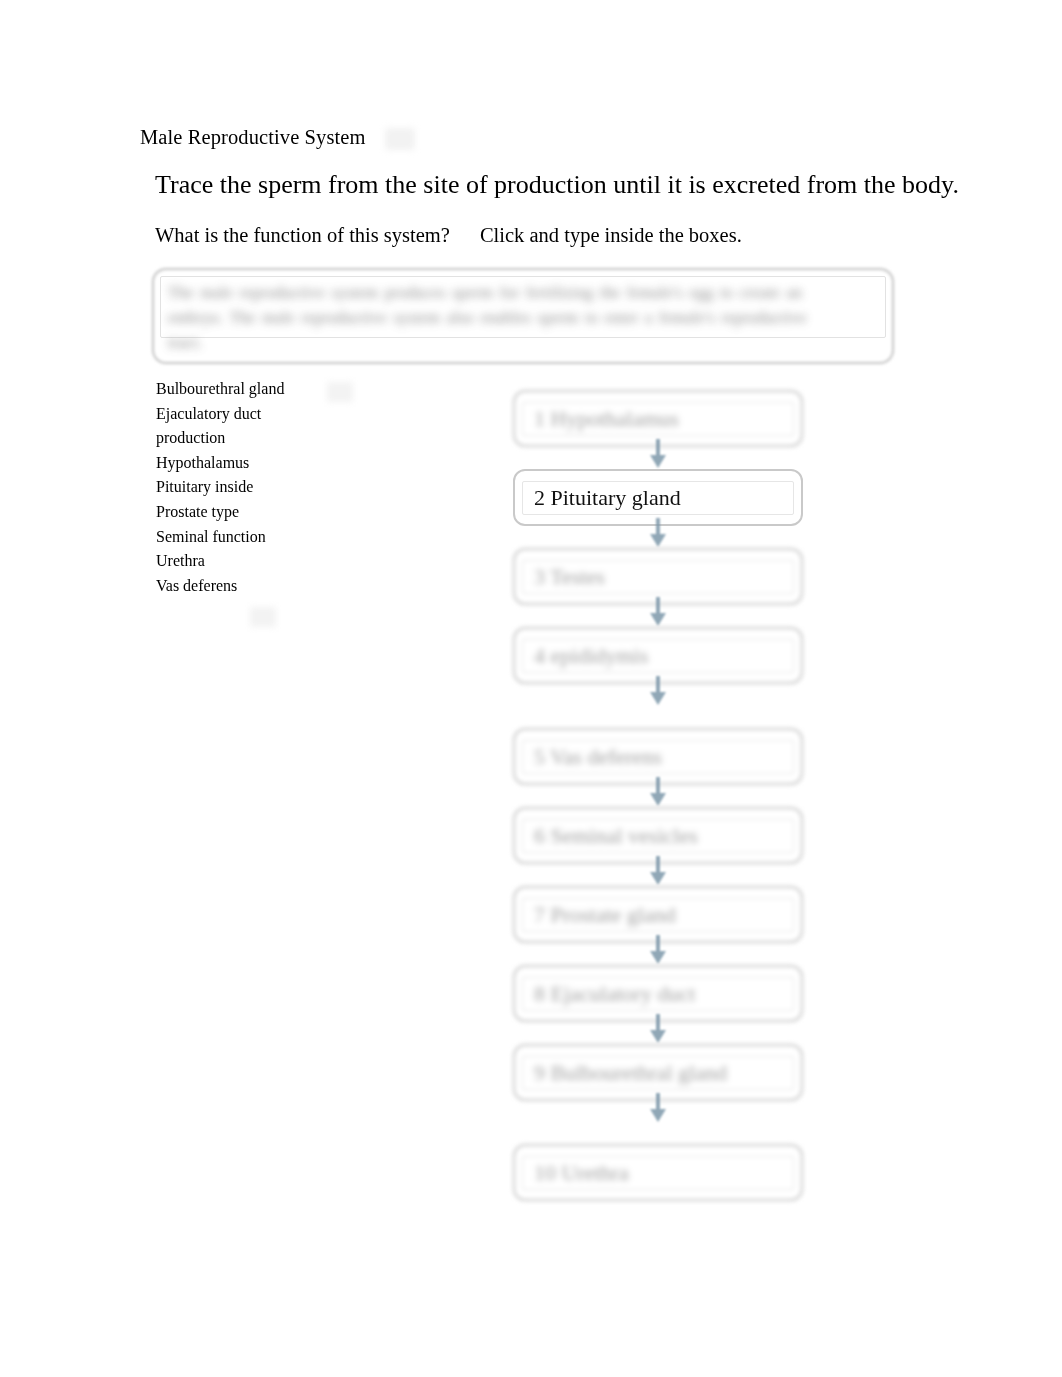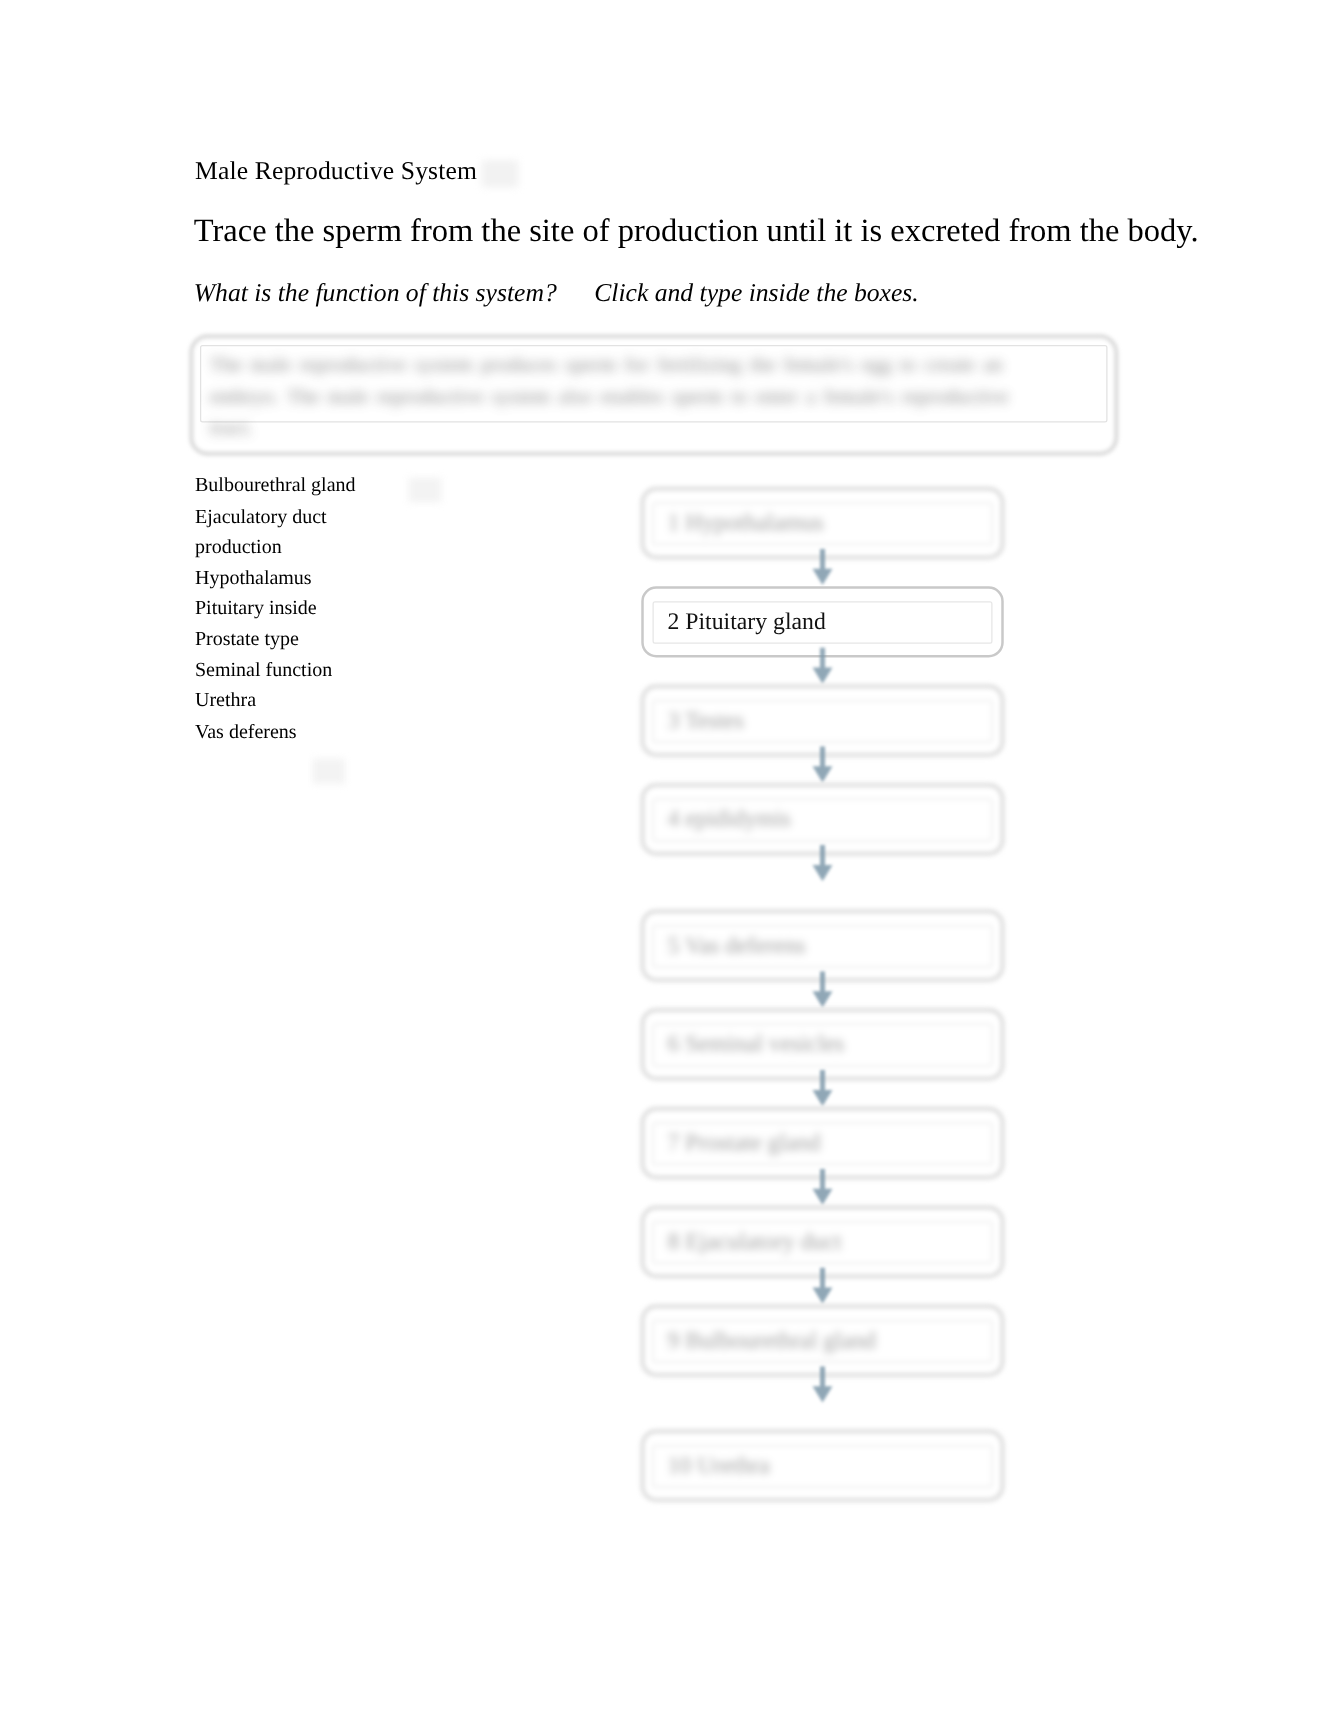--- a/index.html
+++ b/index.html
@@ -18,21 +18,21 @@
   }
 
   .page {
     position: absolute;
     inset: 0;
   }
 
   
   .doc-title {
     position: absolute;
-    left: 156px;
+    left: 140px;
     top: 124px;
     font-size: 20.5px;
     line-height: 26px;
     letter-spacing: 0.1px;
     white-space: nowrap;
   }
   .title-smudge {
     position: absolute;
     left: 385px;
     top: 128px;
@@ -51,21 +51,20 @@
     line-height: 26px;
     white-space: nowrap;
   }
   .line-function {
     position: absolute;
     left: 155px;
     top: 222px;
     font-size: 20.5px;
     line-height: 26px;
     white-space: nowrap;
-    font-style: italic;
   }
   .line-function .gap {
     display: inline-block;
     width: 30px;
   }
 
   
   .answer-box {
     position: absolute;
     left: 152px;
@@ -162,21 +161,21 @@
     width: 272px;
     height: 34px;
     box-sizing: border-box;
     border: 1px solid #e6e6e6;
     background: #ffffff;
     display: flex;
     align-items: center;
     border-radius: 2px;
   }
   .flow-label {
-    font-size: 19px;
+    font-size: 22px;
     line-height: 24px;
     padding-left: 11px;
     white-space: nowrap;
     color: #111111;
   }
   
   .flow-row.redacted .flow-box {
     filter: blur(2.1px);
   }
   .flow-row.redacted .flow-label {

